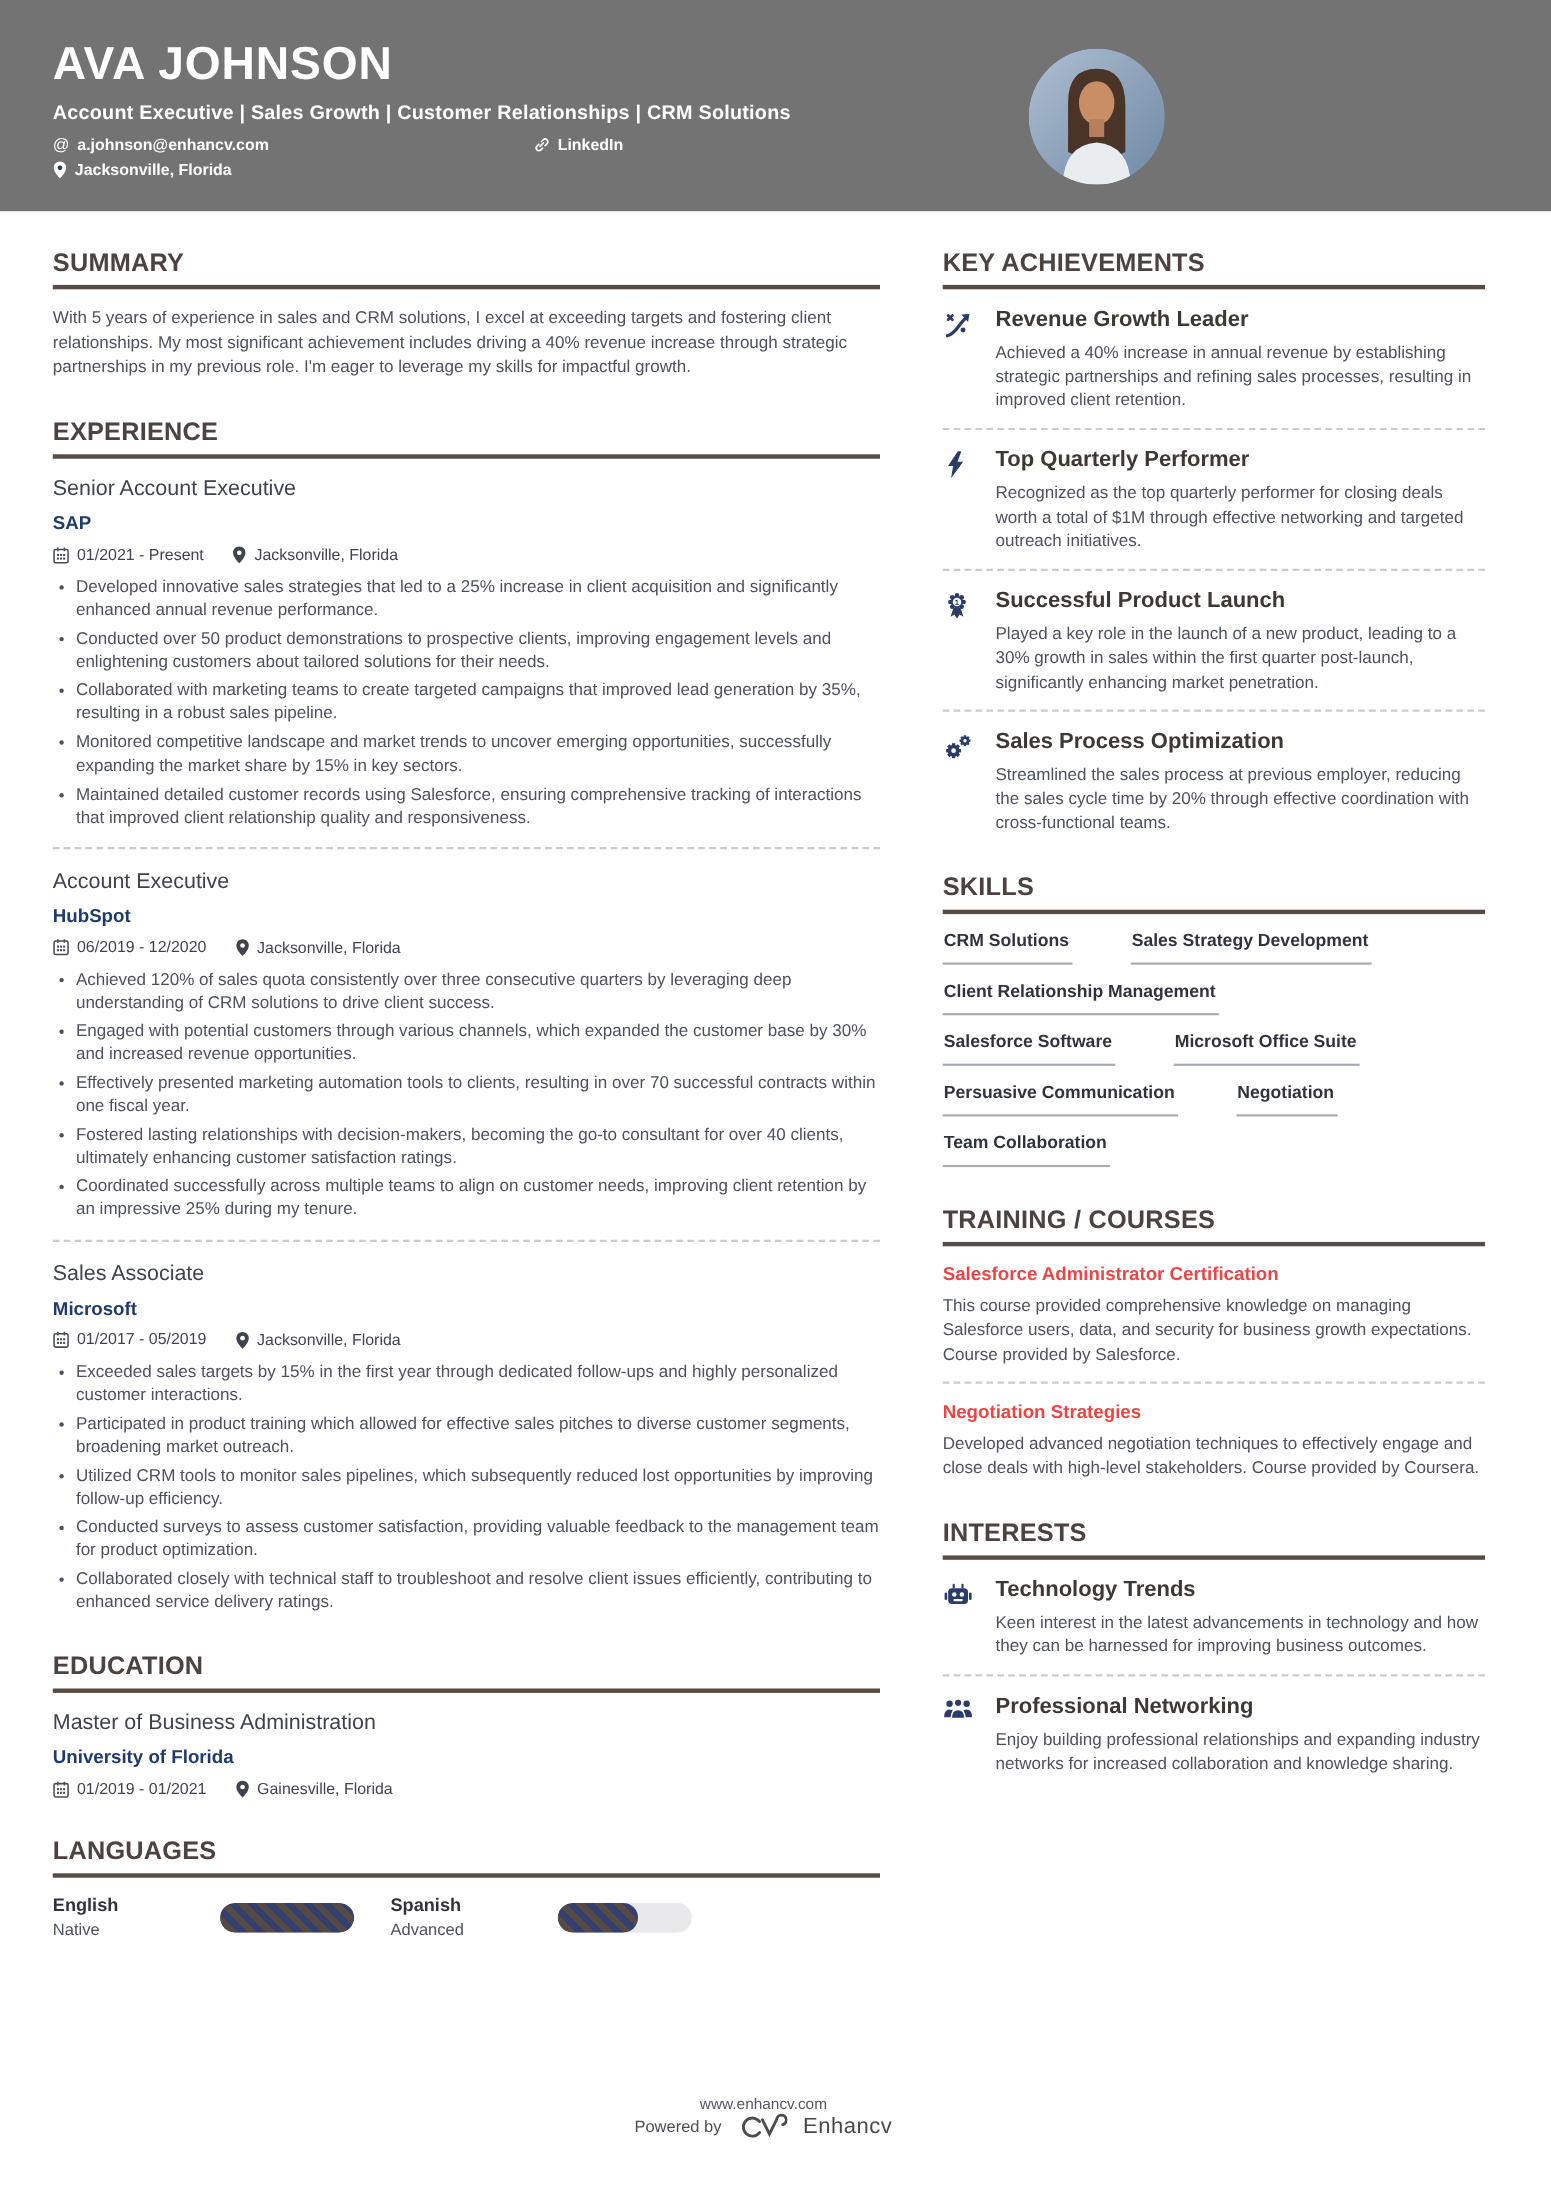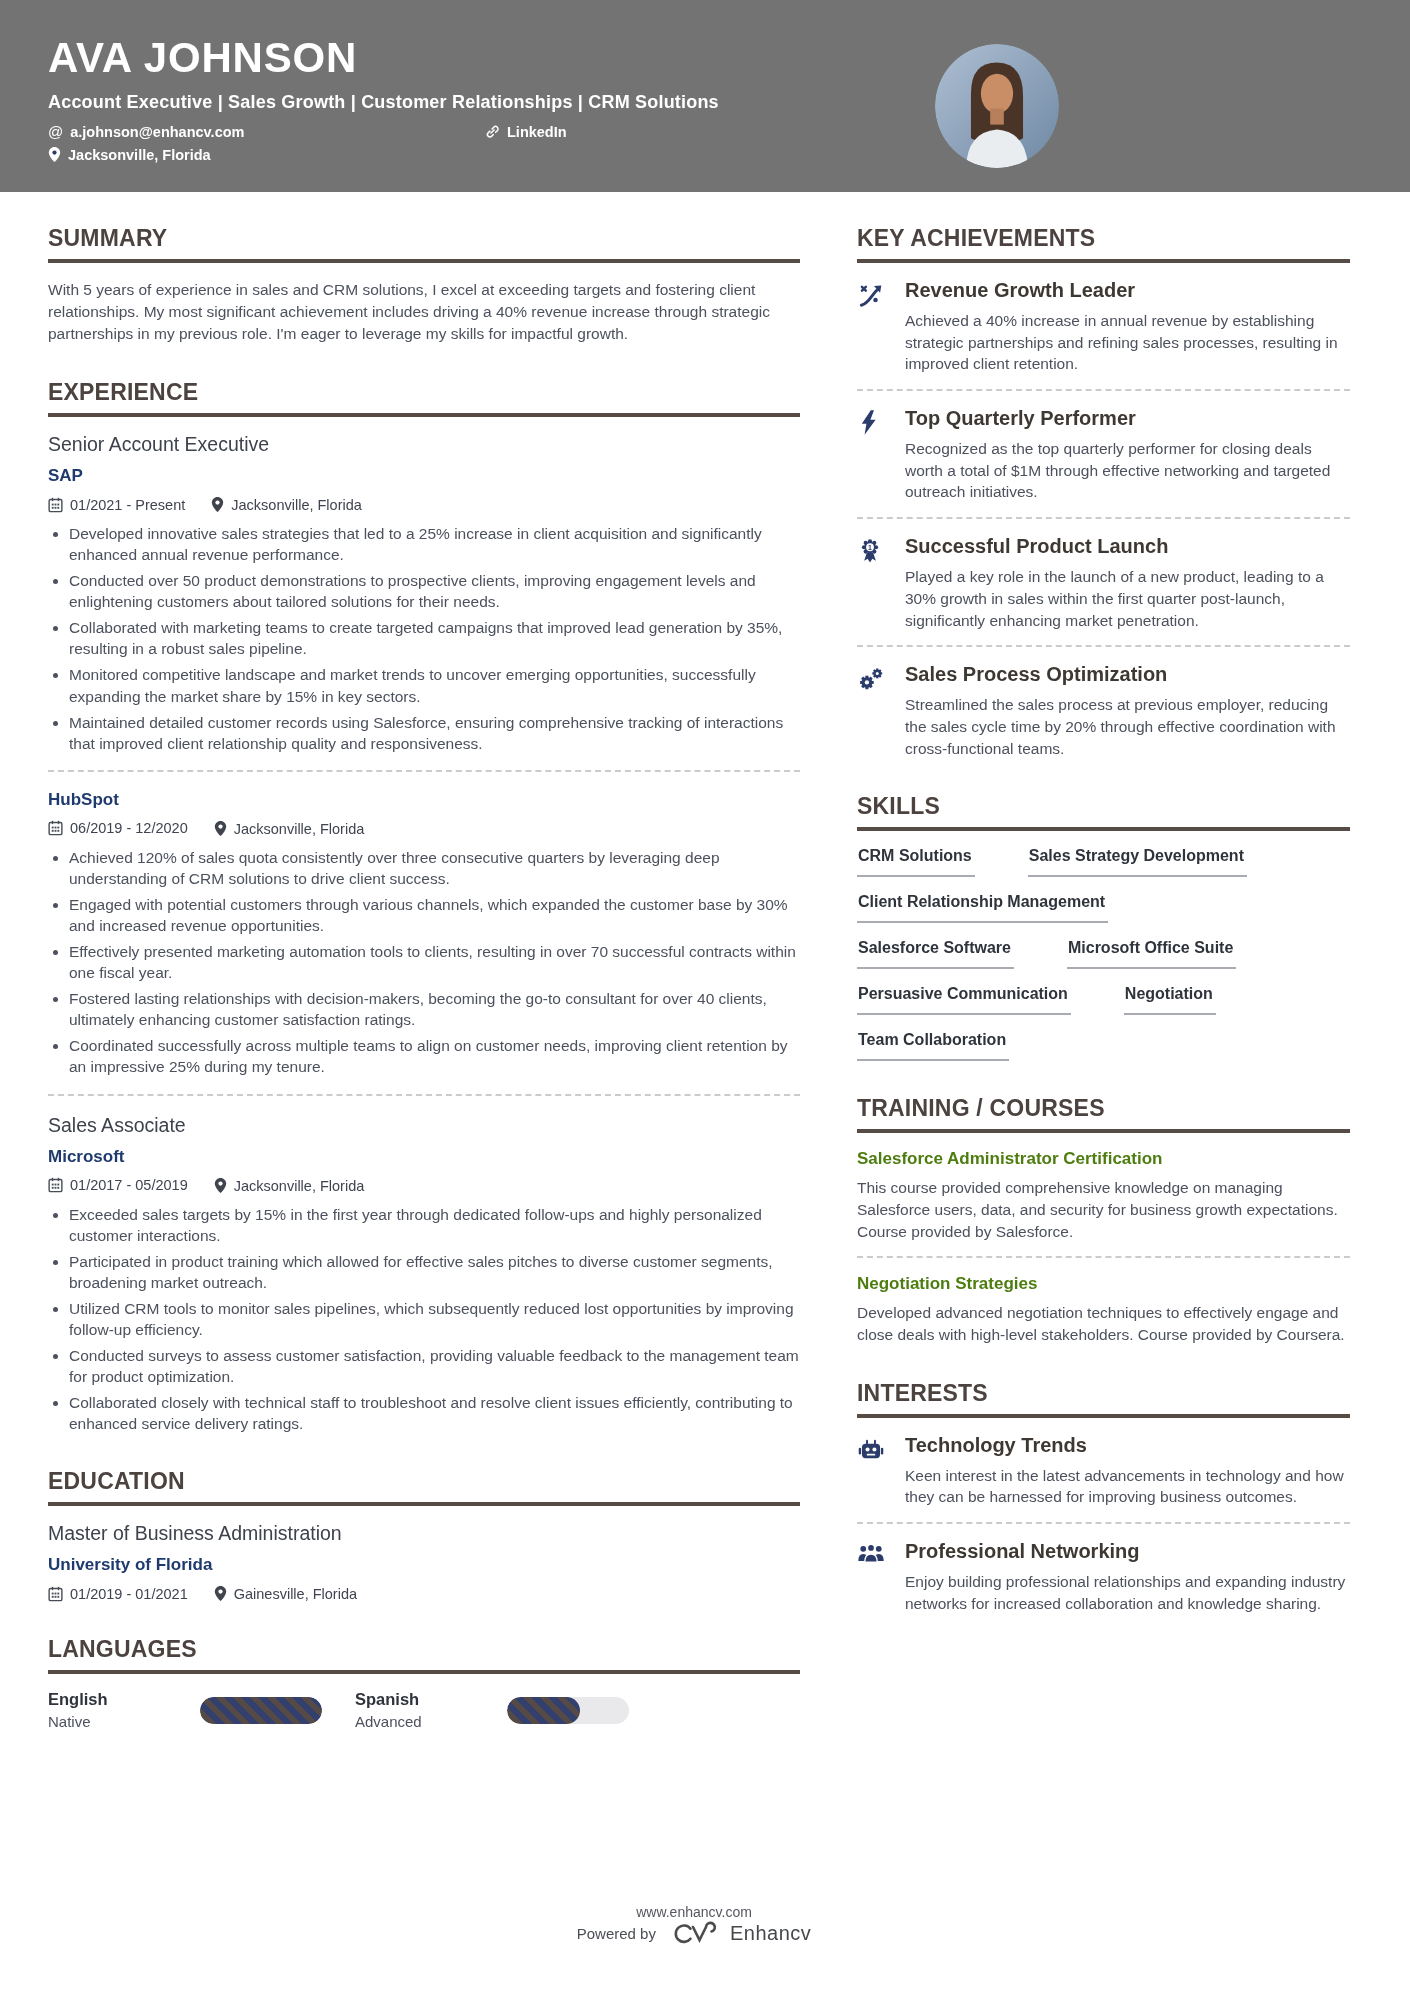--- a/index.html
+++ b/index.html
@@ -49,21 +49,21 @@
   .ach-title{font-size:20px;font-weight:700;color:#3e3833;margin:0 0 8px;}
   .ach-text{font-size:15.5px;line-height:1.4;color:#4c515d;}
 
   
   .skill-row{display:flex;gap:53px;margin-bottom:16px;}
   .skill-item{font-size:16px;font-weight:700;color:#2f333c;
               border-bottom:2px solid #a8acb2;padding:0 3px 10px 1px;}
 
   
   .course + .course{border-top:2px dashed #c9cbce;margin-top:14px;padding-top:16px;}
-  .course-title{font-size:17px;font-weight:700;color:#4d7c0f;margin:0 0 8px;}
+  .course-title{font-size:17px;font-weight:700;color:#ef4444;margin:0 0 8px;}
   .course-text{font-size:15.5px;line-height:1.4;color:#4c515d;}
 
   
   .lang-row{display:flex;}
   .lang-item{display:flex;align-items:center;margin-right:33px;}
   .lang-label{width:152px;}
   .lang-name{font-size:16.5px;font-weight:700;color:#2f333c;}
   .lang-level{font-size:15px;color:#4c515d;margin-top:4px;}
   .bar-track{width:122px;height:27px;border-radius:14px;background:#e9e9ec;overflow:hidden;}
   .bar-fill{height:100%;border-radius:14px;
@@ -184,20 +184,21 @@
             <li>Conducted over 50 product demonstrations to prospective clients, improving engagement levels and enlightening customers about tailored solutions for their needs.</li>
             <li>Collaborated with marketing teams to create targeted campaigns that improved lead generation by 35%, resulting in a robust sales pipeline.</li>
             <li>Monitored competitive landscape and market trends to uncover emerging opportunities, successfully expanding the market share by 15% in key sectors.</li>
             <li>Maintained detailed customer records using Salesforce, ensuring comprehensive tracking of interactions that improved client relationship quality and responsiveness.</li>
           </ul>
         </div>
 
         <hr class="dashed-div">
 
         <div class="job">
+          <div class="job-title">Account Executive</div>
           <div class="job-company">HubSpot</div>
           <div class="job-meta">
             <span class="meta-item">
               <svg width="15" height="16" viewBox="0 0 16 17">
                 <g stroke="#474c55" stroke-width="1.5" fill="none">
                   <rect x="1.2" y="2.6" width="13.6" height="13" rx="1.6"></rect>
                   <line x1="4.8" y1="0.8" x2="4.8" y2="4.4"></line>
                     <line x1="11.2" y1="0.8" x2="11.2" y2="4.4"></line>
                 </g>
                 <g fill="#474c55">

